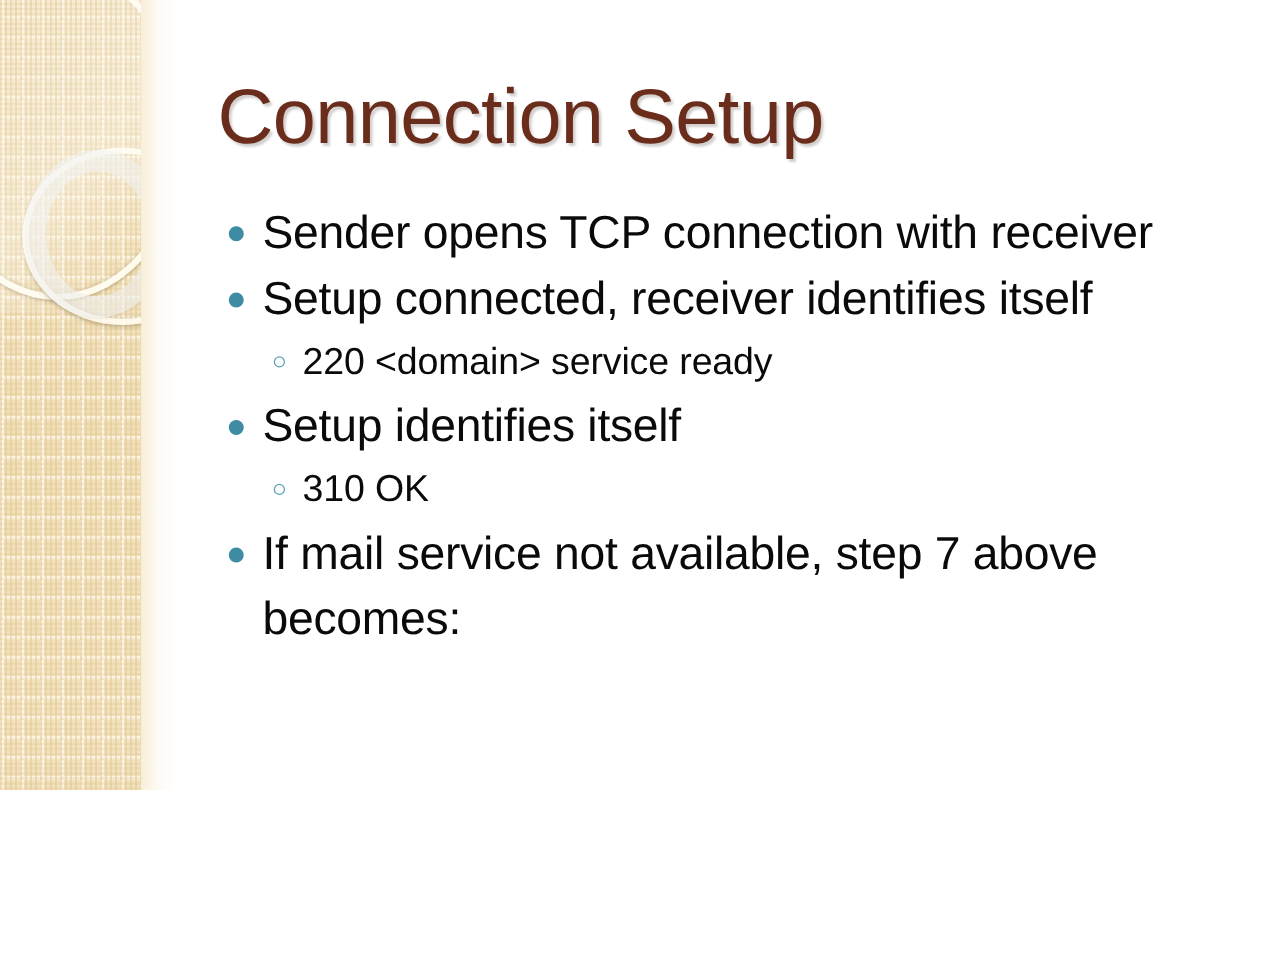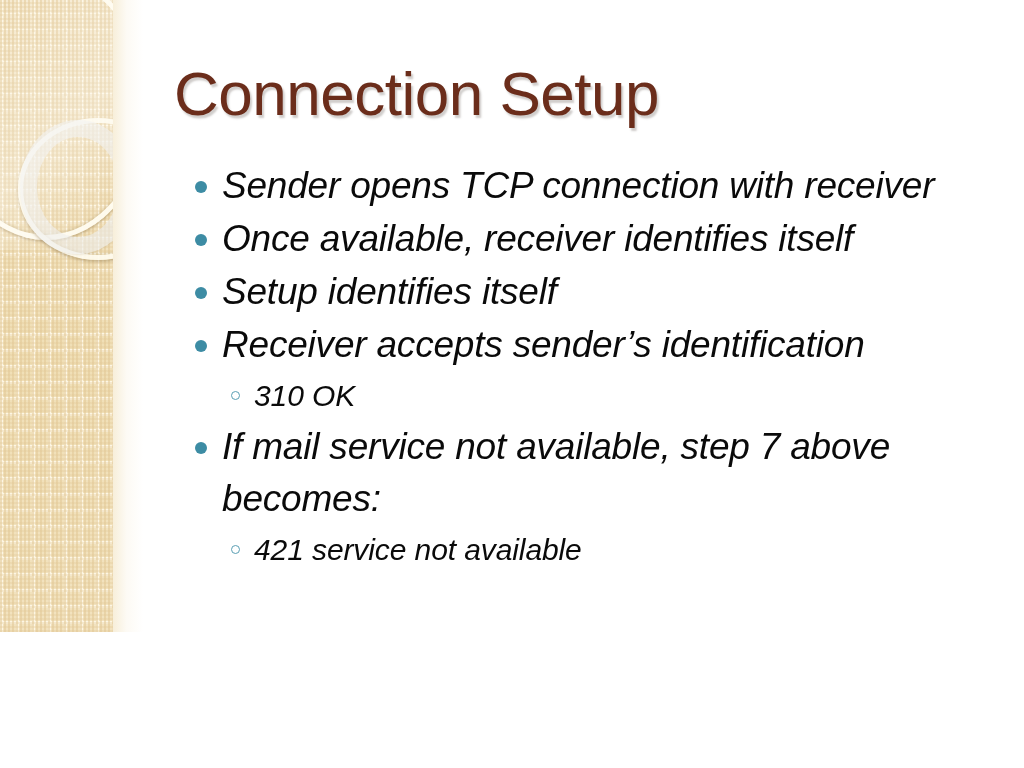--- a/index.html
+++ b/index.html
@@ -129,24 +129,23 @@
     font-weight: 400;
     letter-spacing: -0.5px;
     color: #6B2D1B;
     text-shadow: 2px 3px 2px rgba(150,145,140,0.45);
     white-space: nowrap;
   }
 
   
   #body {
     position: absolute;
-    left: 188px;
+    left: 176px;
     top: 160px;
     width: 830px;
-    font-style: italic;
   }
 
   .bullet {
     position: relative;
     display: block;
     color: #0a0a0a;
   }
 
   
   .lvl1 {
@@ -207,44 +206,40 @@
 
   <div id="body">
 
     <div class="bullet lvl1">
       <span class="marker"></span>
       <span class="text">Sender opens TCP connection with receiver</span>
     </div>
 
     <div class="bullet lvl1">
       <span class="marker"></span>
-      <span class="text">Once available, receiver identifies itself</span>
-    </div>
-
+      <span class="text">Setup connected, receiver identifies itself</span>
+    </div>
+
+    <div class="bullet lvl2">
+      <span class="marker"></span>
+      <span class="text">220 &lt;domain&gt; service ready</span>
+    </div>
 
     <div class="bullet lvl1">
       <span class="marker"></span>
       <span class="text">Setup identifies itself</span>
     </div>
 
 
-    <div class="bullet lvl1">
-      <span class="marker"></span>
-      <span class="text">Receiver accepts sender’s identification</span>
-    </div>
 
     <div class="bullet lvl2">
       <span class="marker"></span>
       <span class="text">310 OK</span>
     </div>
 
     <div class="bullet lvl1">
       <span class="marker"></span>
       <span class="text">If mail service not available, step 7 above becomes:</span>
     </div>
 
-    <div class="bullet lvl2">
-      <span class="marker"></span>
-      <span class="text">421 service not available</span>
-    </div>
 
   </div>
 </div>
 
 </body></html>

